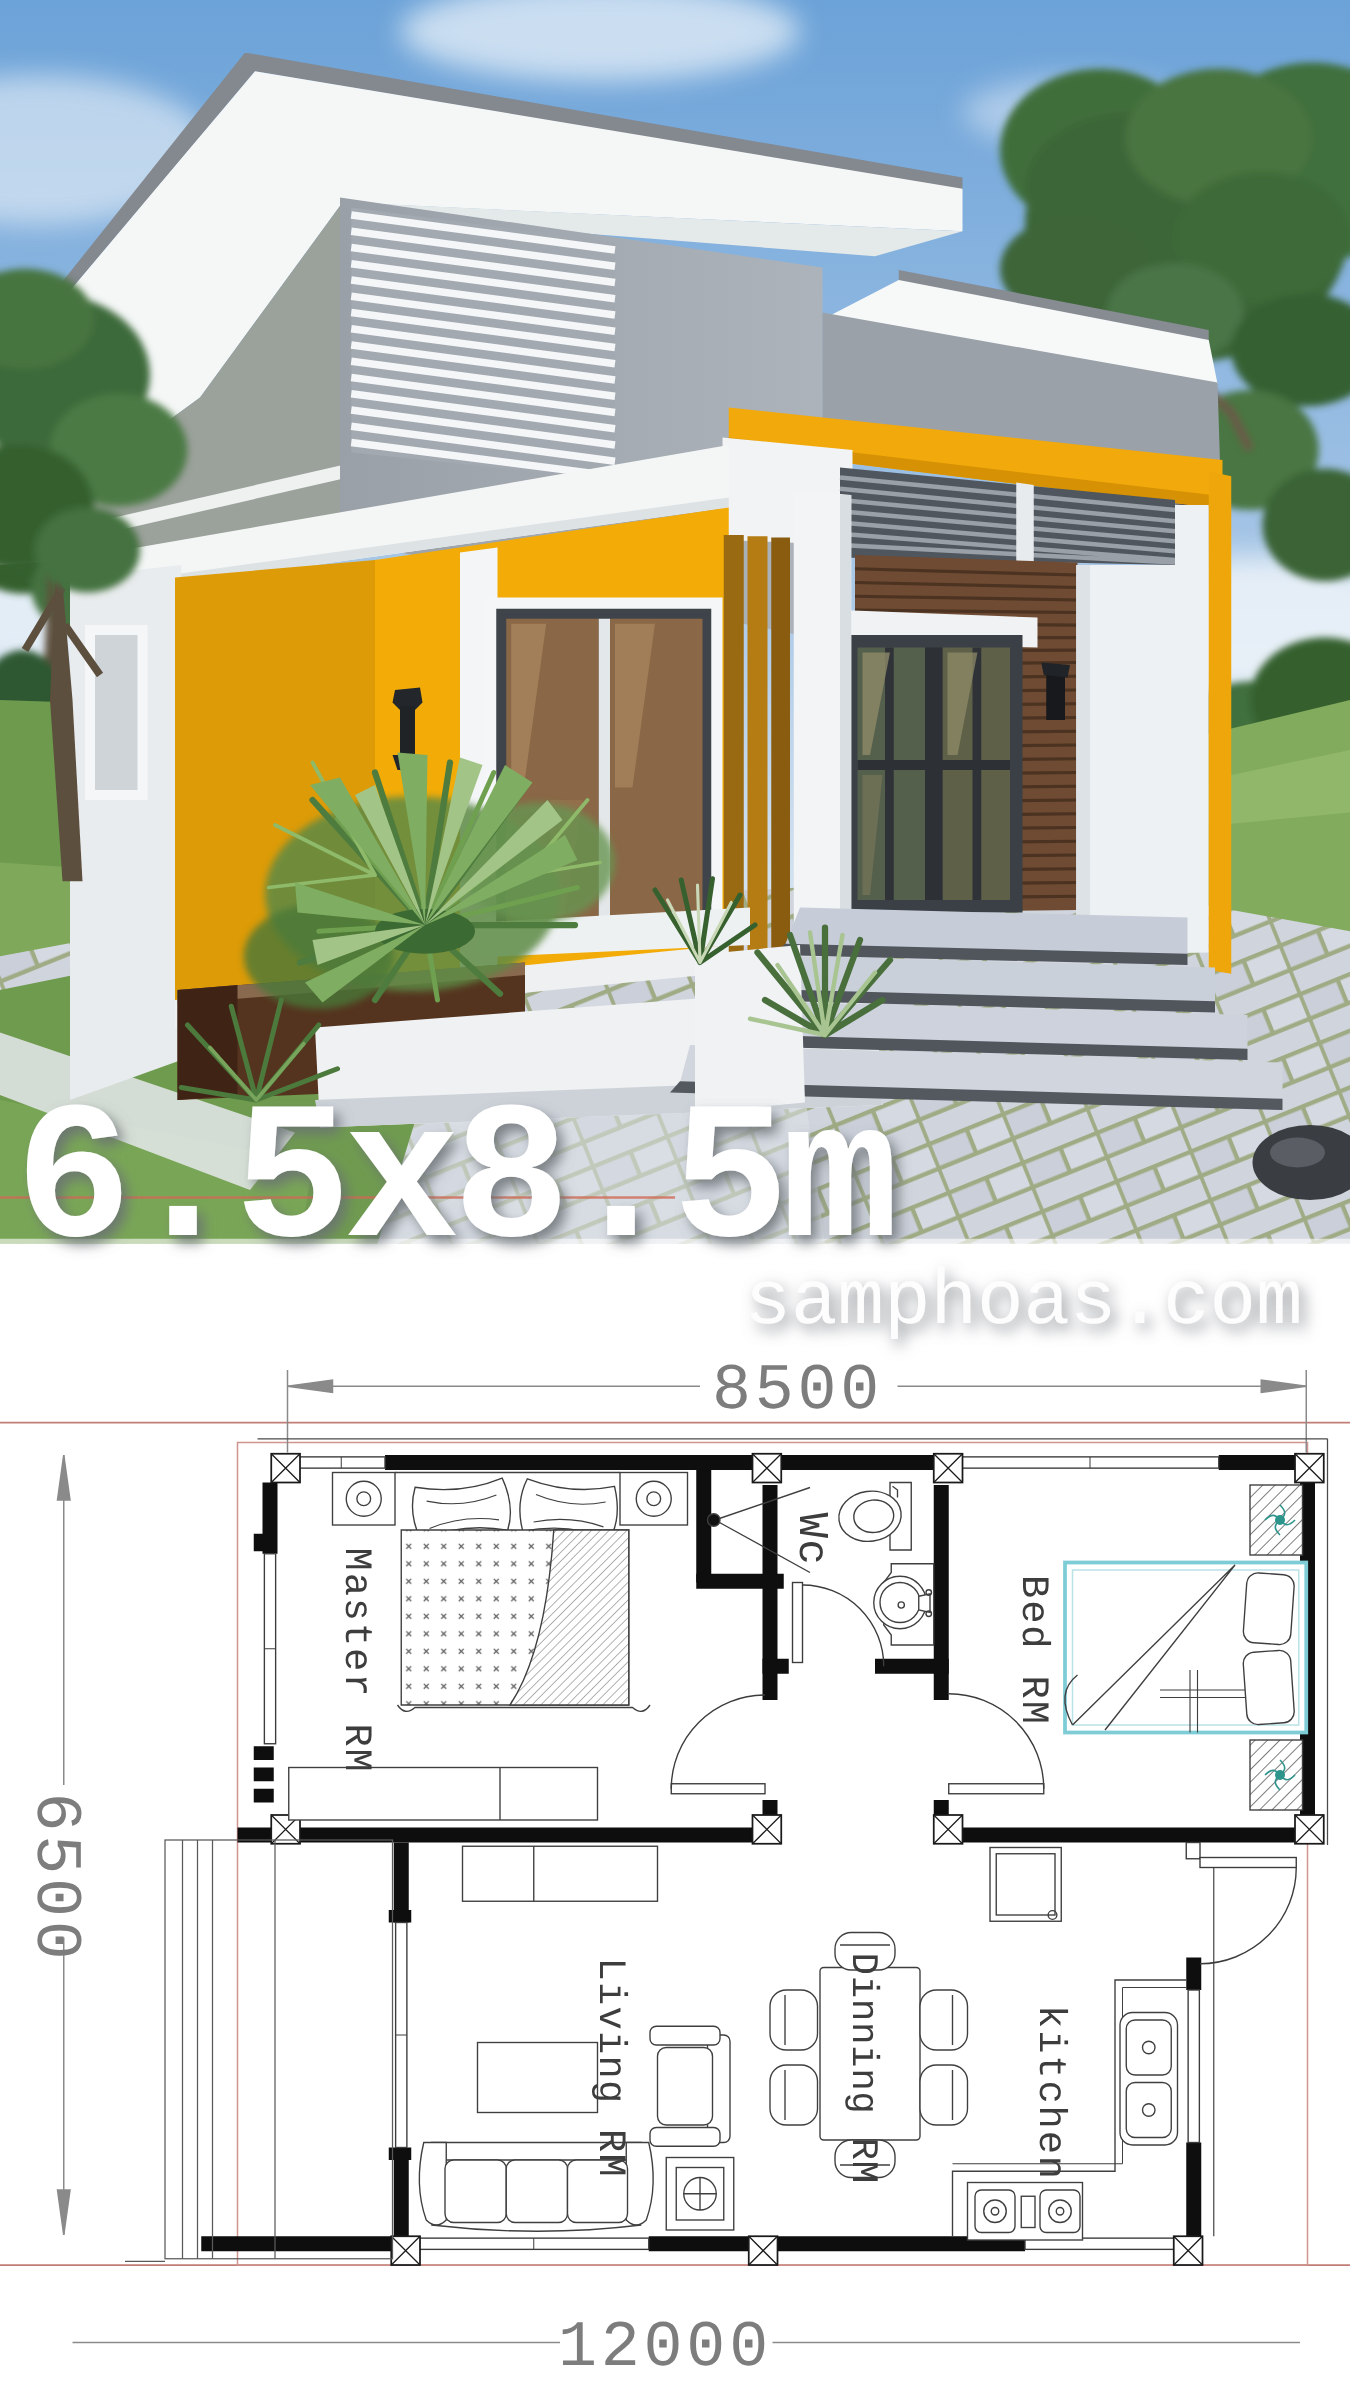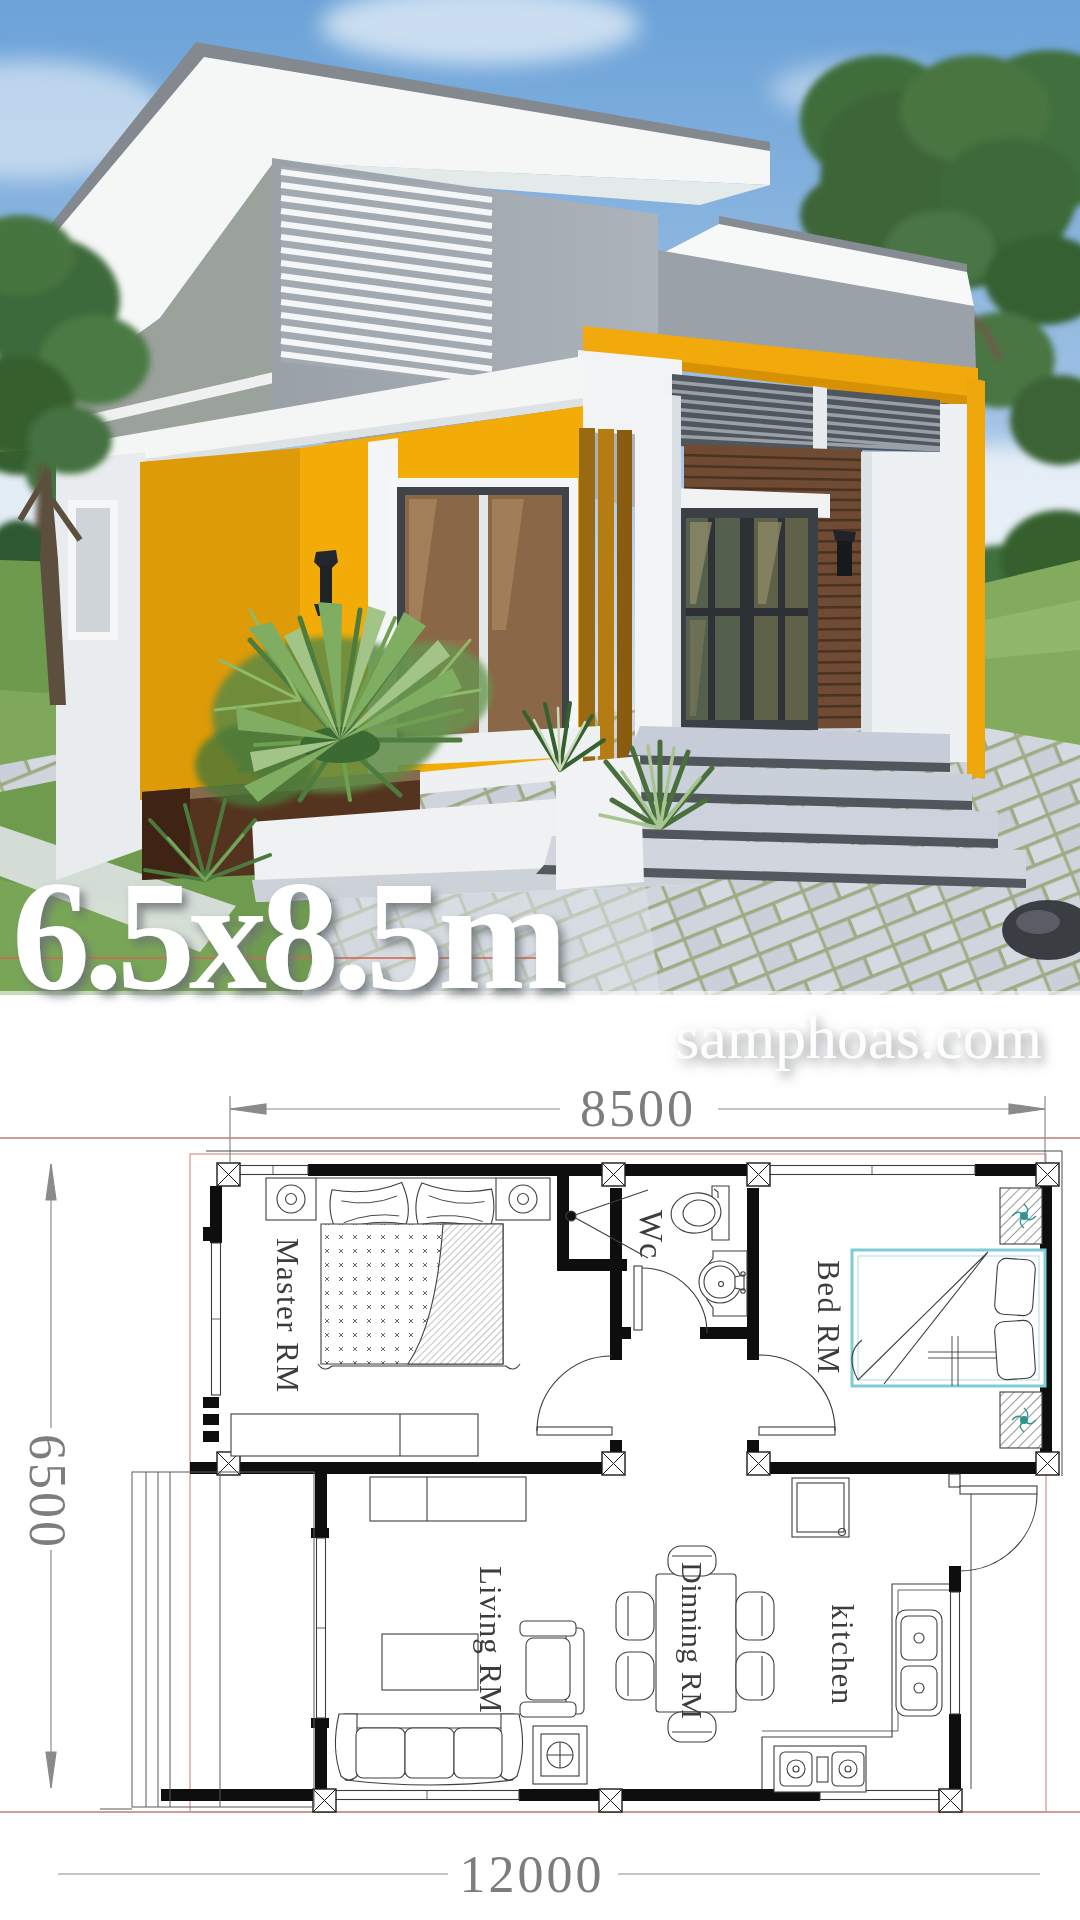--- a/index.html
+++ b/index.html
@@ -1,17 +1,17 @@
 <!DOCTYPE html>
 <html><head>
 <meta charset="utf-8">
 <style>
   html,body{margin:0;padding:0;background:#ffffff;}
   .page{position:relative;width:1080px;height:1920px;overflow:hidden;background:#fff;
-        font-family:Liberation Serif, serif;}
+        font-family:Liberation Mono, monospace;}
   svg{display:block}
 </style>
 </head>
 <body>
 <div class="page">
 <svg width="1080" height="1920" viewBox="0 0 1080 1920" xmlns="http://www.w3.org/2000/svg">
 <defs>
   <linearGradient id="skyg" x1="0" y1="0" x2="0" y2="1">
     <stop offset="0" stop-color="#6ba2d8"></stop>
     <stop offset="0.5" stop-color="#9dc0e4"></stop>

